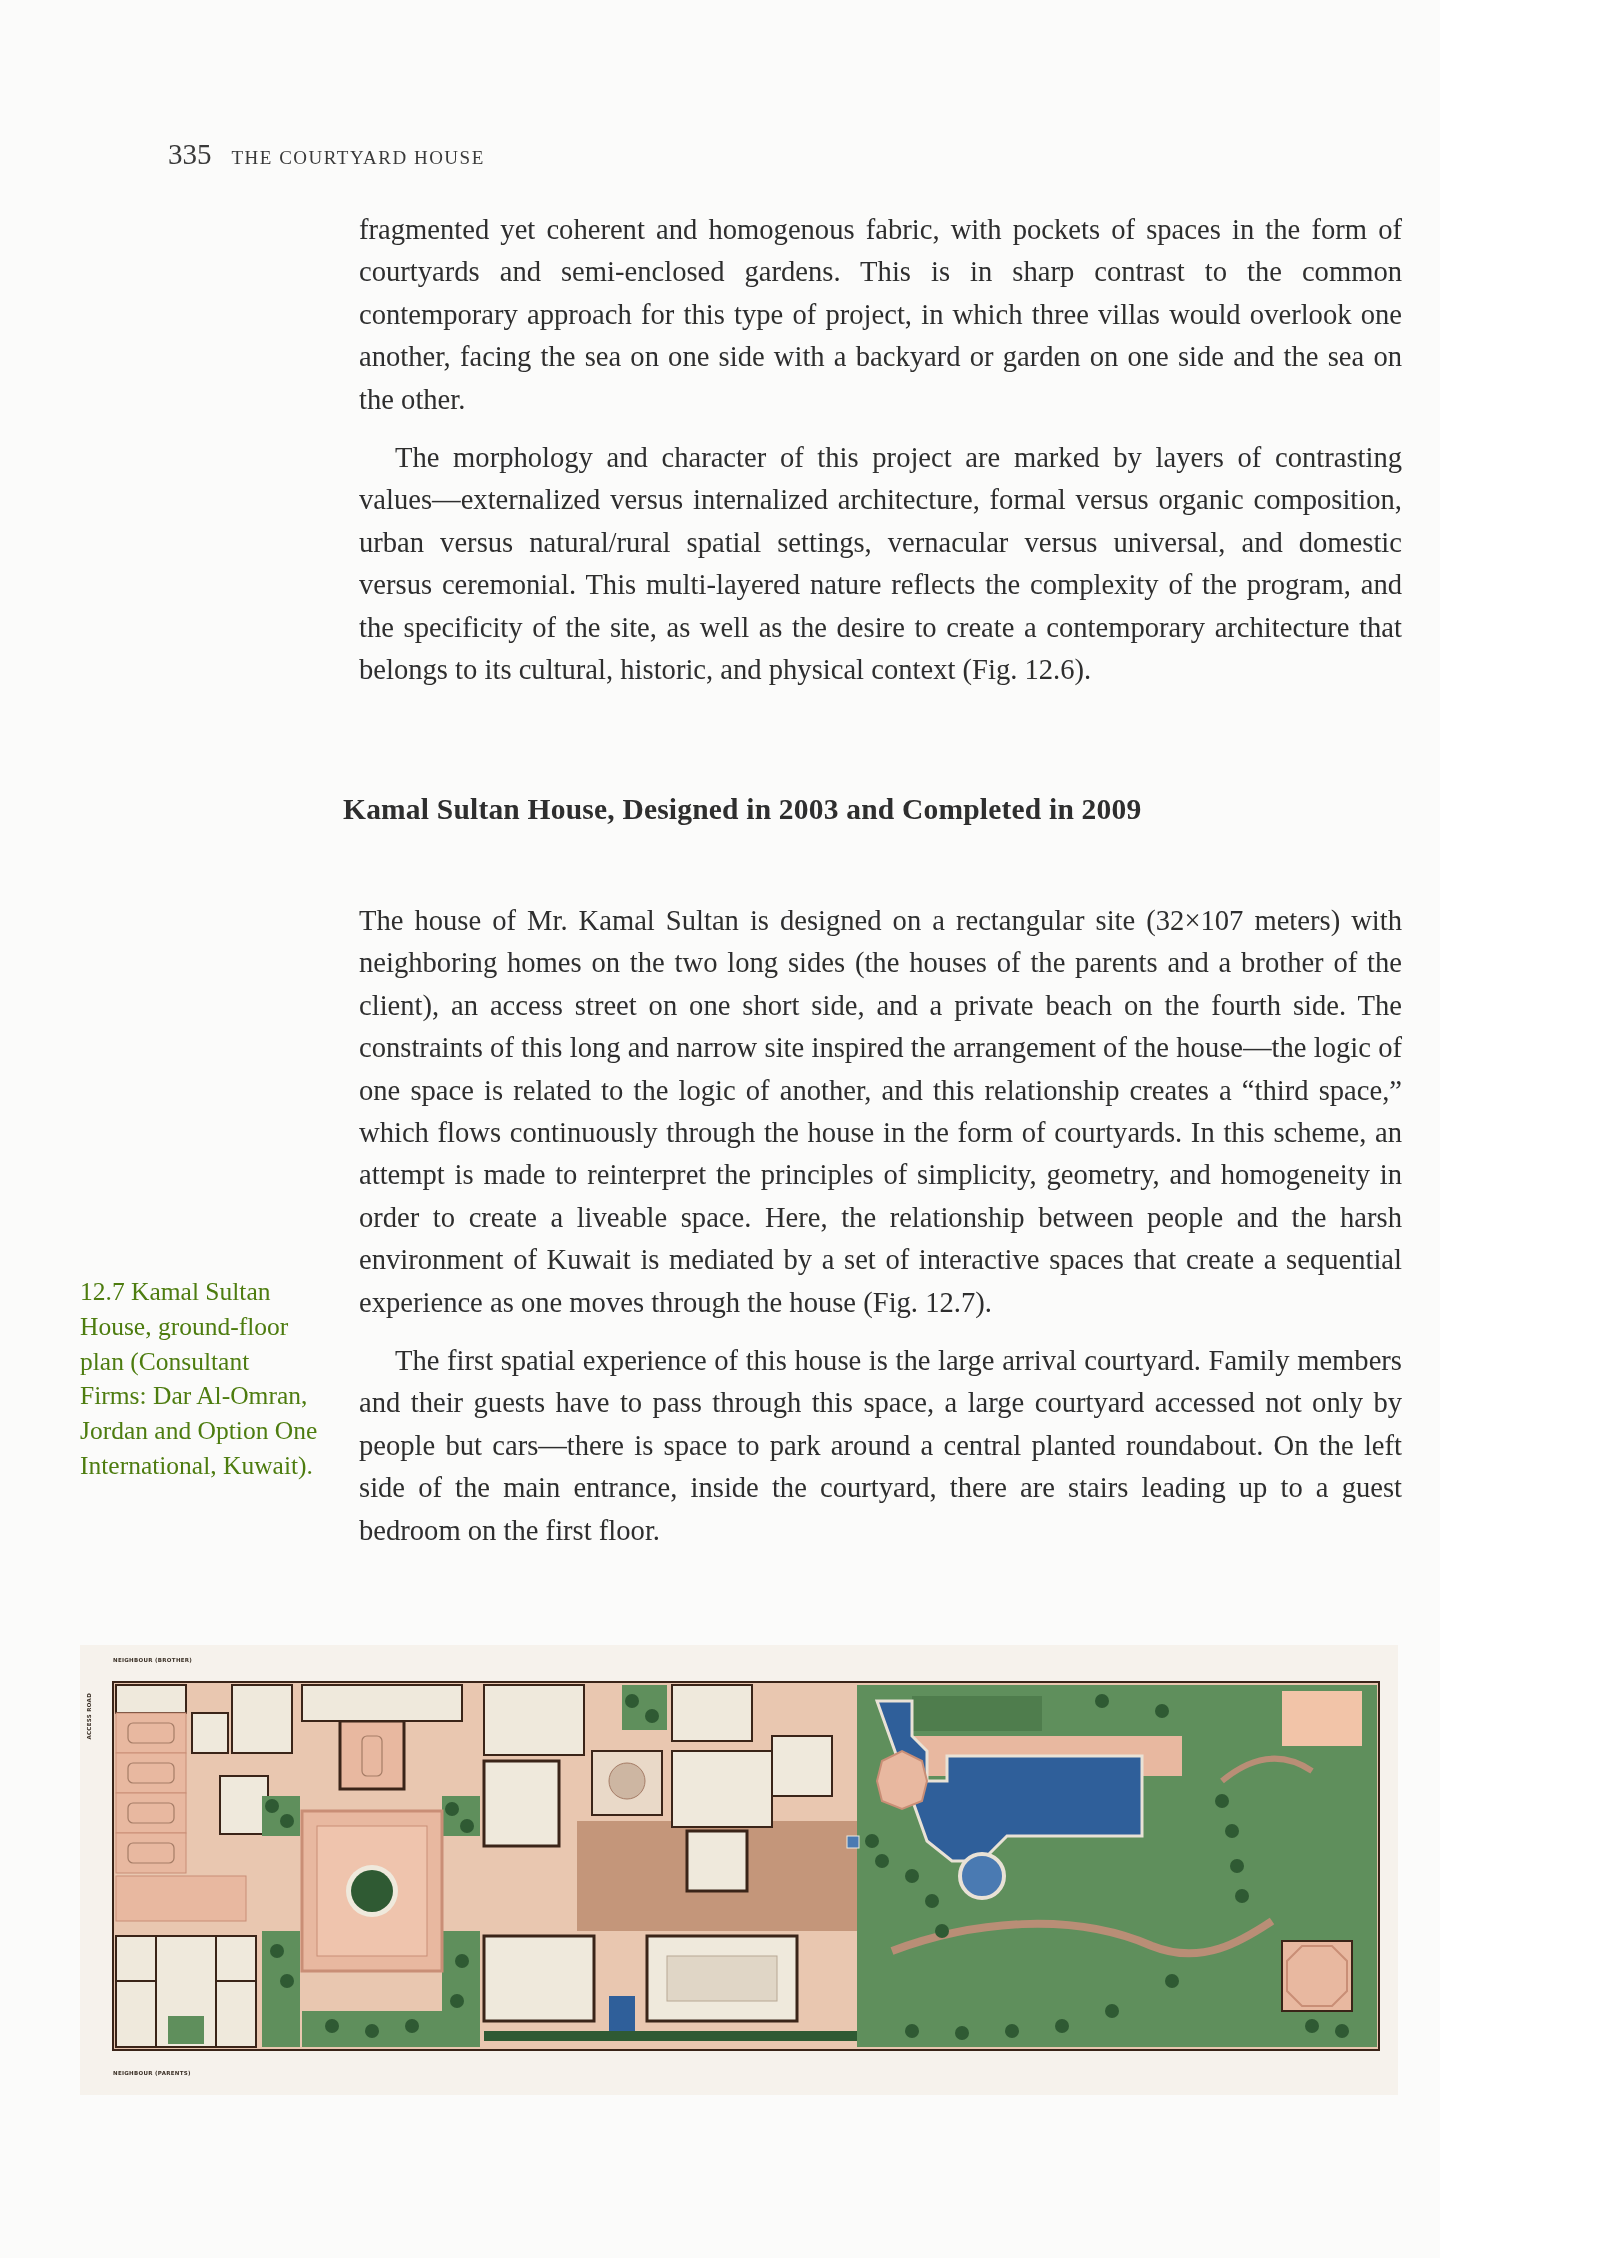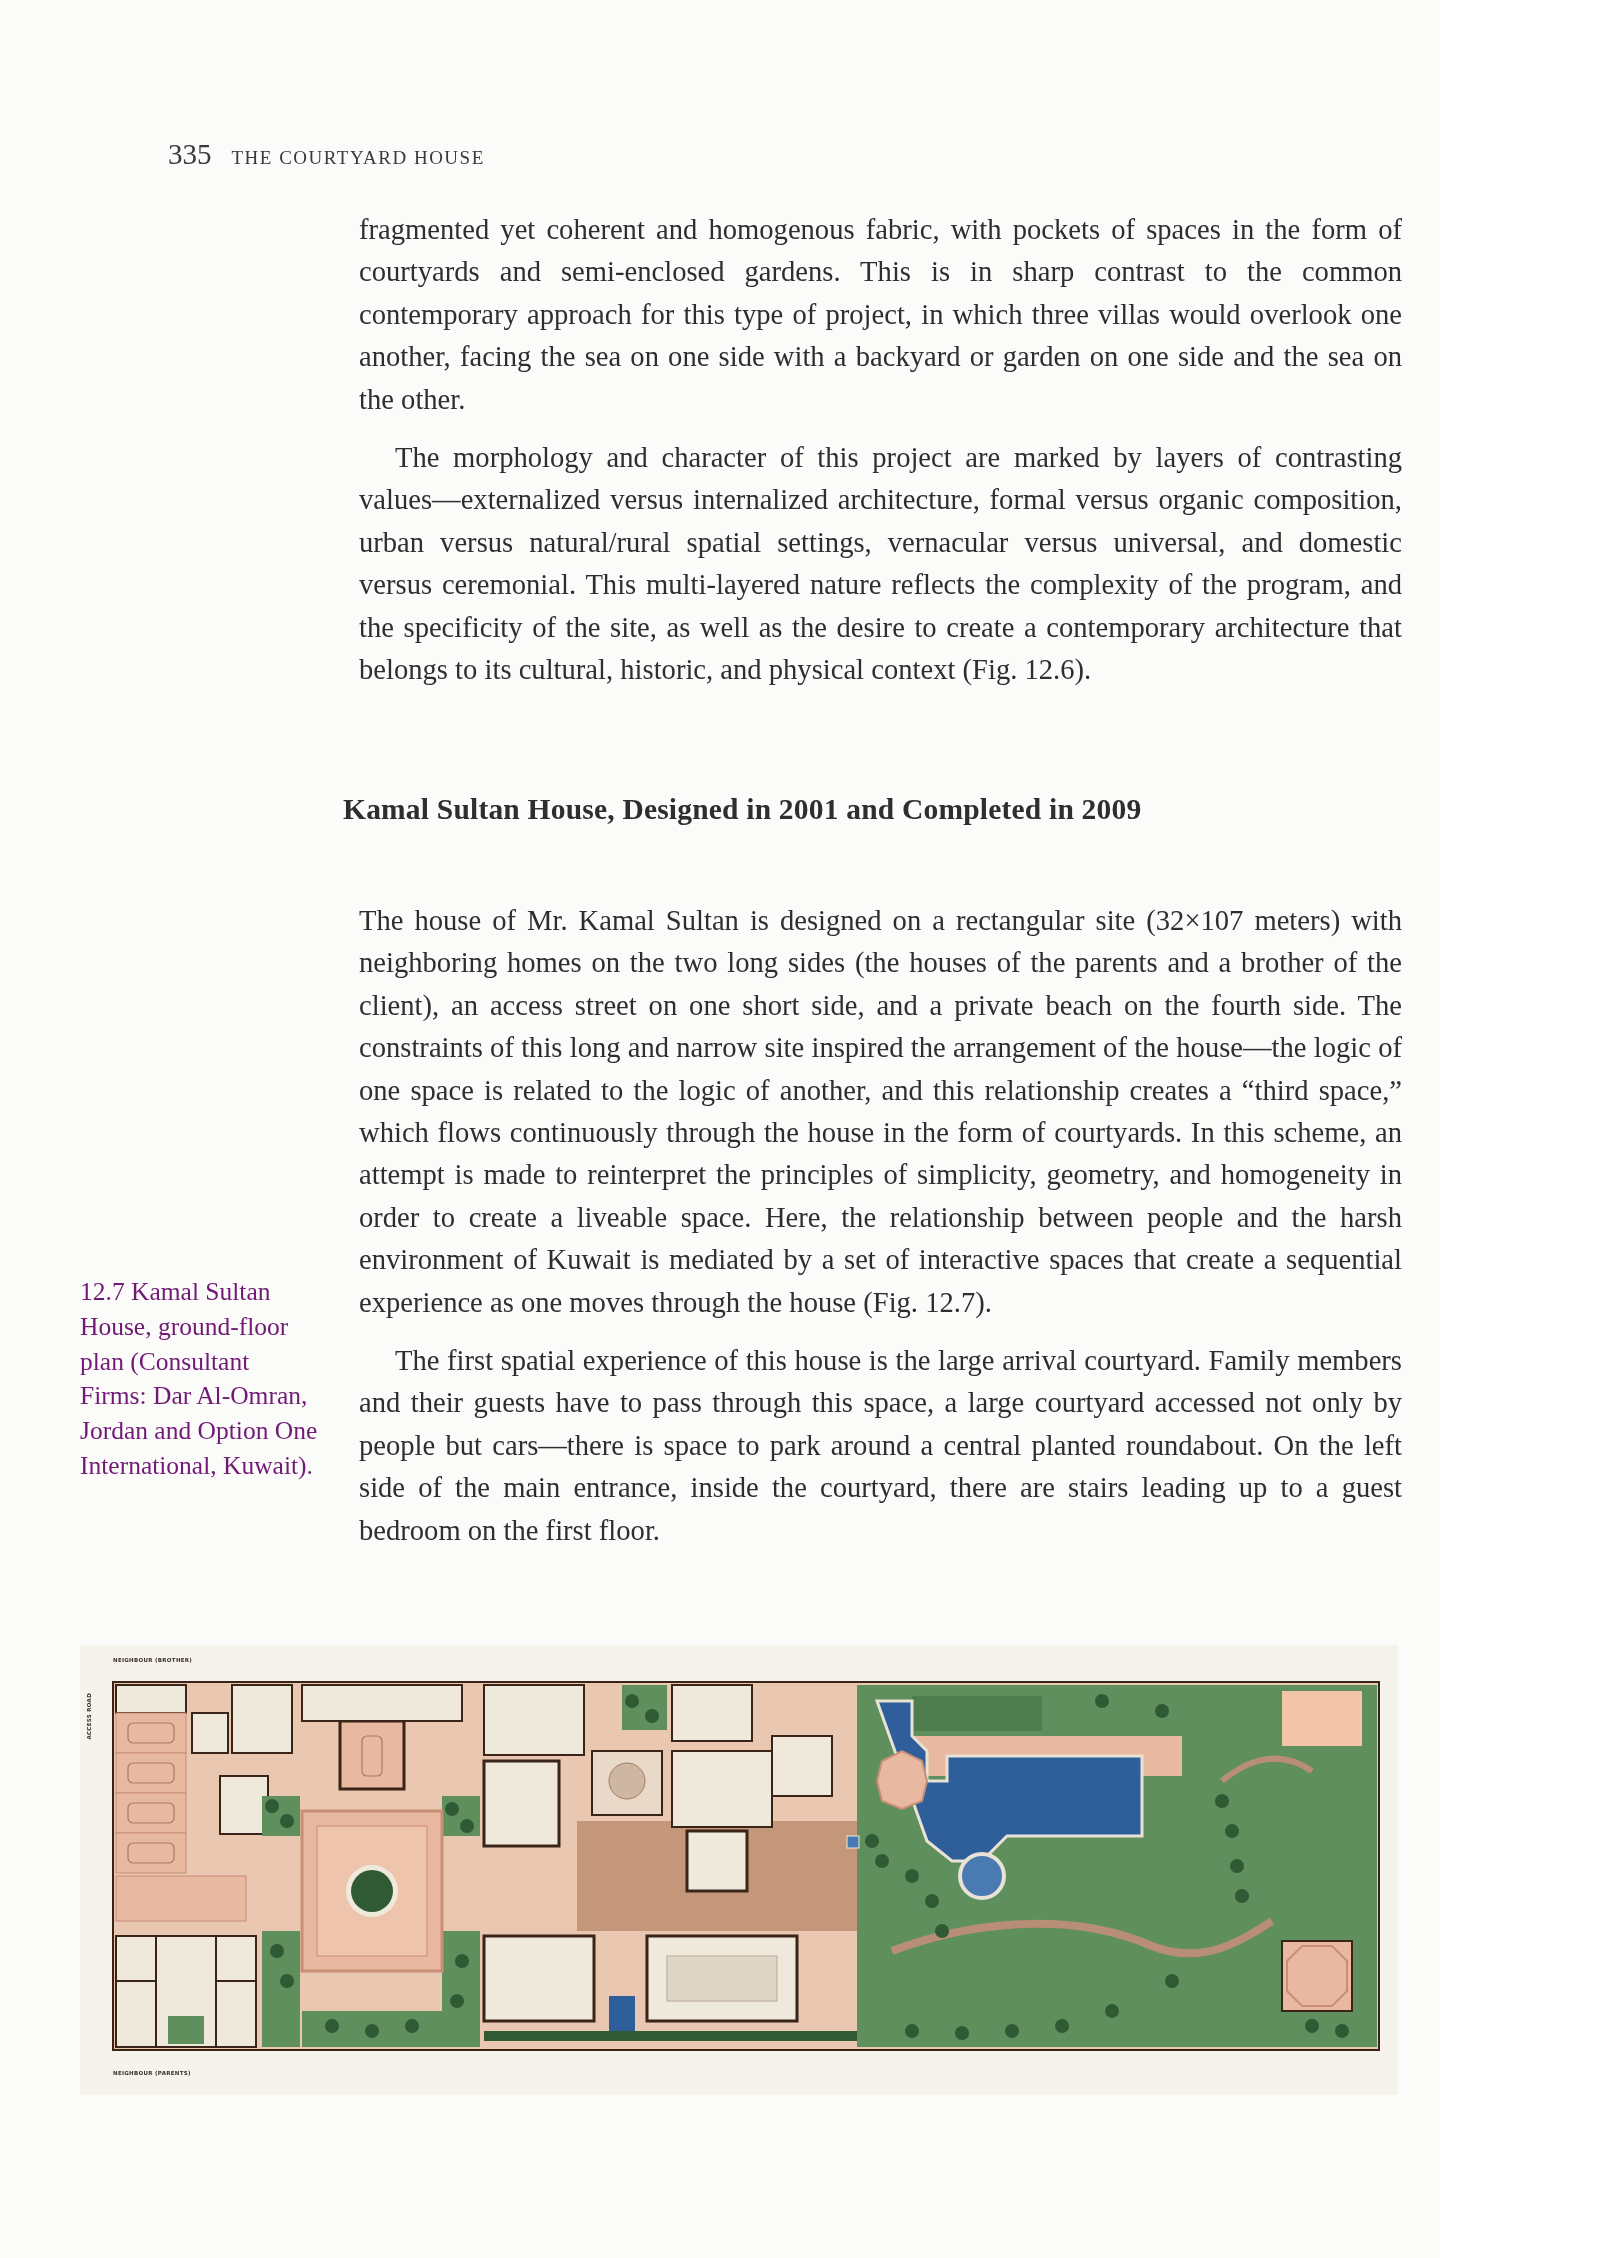--- a/index.html
+++ b/index.html
@@ -14,21 +14,21 @@
   .page-number { font-family: "Liberation Serif", serif; font-size: 29px; color: #3a3a3a; }
   .running-title { font-family: "Liberation Serif", serif; font-size: 19px; letter-spacing: 1.5px; color: #3a3a3a; }
 
   .body-col { position: absolute; left: 343px; width: 1075px; font-family: "Liberation Serif", serif; font-size: 28.6px; line-height: 42.4px; color: #2e2e2e; text-align: justify; }
   .body-col p { margin: 16px; text-indent: 36px; }
   .body-col p.noindent { text-indent: 0; }
   .col-a { top: 193px; }
   .col-b { top: 884px; }
   .section-heading { position: absolute; left: 343px; top: 793px; font-family: "Liberation Serif", serif; font-size: 29.5px; font-weight: bold; color: #2e2e2e; letter-spacing: 0.2px; }
 
-  .caption { position: absolute; left: 80px; top: 1275px; width: 240px; font-family: "Liberation Serif", serif; font-size: 25.5px; line-height: 34.8px; color: #701a75; }
+  .caption { position: absolute; left: 80px; top: 1275px; width: 240px; font-family: "Liberation Serif", serif; font-size: 25.5px; line-height: 34.8px; color: #4d7c0f; }
 
   
   .plan-card { position: absolute; left: 80px; top: 1645px; width: 1318px; height: 450px; background: #f6f2ec; }
   .plan-label { position: absolute; font-family: "DejaVu Sans", sans-serif; font-size: 5.5px; font-weight: bold; color: #3b3026; letter-spacing: 0.3px; }
   .lbl-top { left: 33px; top: 12px; }
   .lbl-bottom { left: 33px; top: 425px; }
   .lbl-side { left: 6px; top: 48px; writing-mode: vertical-rl; transform: rotate(180deg); }
   .plan-svg { position: absolute; left: 32px; top: 36px; }
 </style>
 </head>
@@ -39,21 +39,21 @@
 <div class="running-head">
   <span class="page-number">335</span>
   <span class="running-title">THE COURTYARD HOUSE</span>
 </div>
 
 <div class="body-col col-a">
   <p class="noindent">fragmented yet coherent and homogenous fabric, with pockets of spaces in the form of courtyards and semi-enclosed gardens. This is in sharp contrast to the common contemporary approach for this type of project, in which three villas would overlook one another, facing the sea on one side with a backyard or garden on one side and the sea on the other.</p>
   <p>The morphology and character of this project are marked by layers of contrasting values—externalized versus internalized architecture, formal versus organic composition, urban versus natural/rural spatial settings, vernacular versus universal, and domestic versus ceremonial. This multi-layered nature reflects the complexity of the program, and the specificity of the site, as well as the desire to create a contemporary architecture that belongs to its cultural, historic, and physical context (Fig. 12.6).</p>
 </div>
 
-<h2 class="section-heading" style="margin:0">Kamal Sultan House, Designed in 2001 and Completed in 2009</h2>
+<h2 class="section-heading" style="margin:0">Kamal Sultan House, Designed in 2003 and Completed in 2009</h2>
 
 <div class="body-col col-b">
   <p class="noindent">The house of Mr. Kamal Sultan is designed on a rectangular site (32×107 meters) with neighboring homes on the two long sides (the houses of the parents and a brother of the client), an access street on one short side, and a private beach on the fourth side. The constraints of this long and narrow site inspired the arrangement of the house—the logic of one space is related to the logic of another, and this relationship creates a “third space,” which flows continuously through the house in the form of courtyards. In this scheme, an attempt is made to reinterpret the principles of simplicity, geometry, and homogeneity in order to create a liveable space. Here, the relationship between people and the harsh environment of Kuwait is mediated by a set of interactive spaces that create a sequential experience as one moves through the house (Fig. 12.7).</p>
   <p>The first spatial experience of this house is the large arrival courtyard. Family members and their guests have to pass through this space, a large courtyard accessed not only by people but cars—there is space to park around a central planted roundabout. On the left side of the main entrance, inside the courtyard, there are stairs leading up to a guest bedroom on the first floor.</p>
 </div>
 
 <div class="caption">12.7  Kamal Sultan House, ground-floor plan (Consultant Firms: Dar Al-Omran, Jordan and Option One International, Kuwait).</div>
 
 <div class="plan-card">
   <span class="plan-label lbl-top">NEIGHBOUR (BROTHER)</span>

